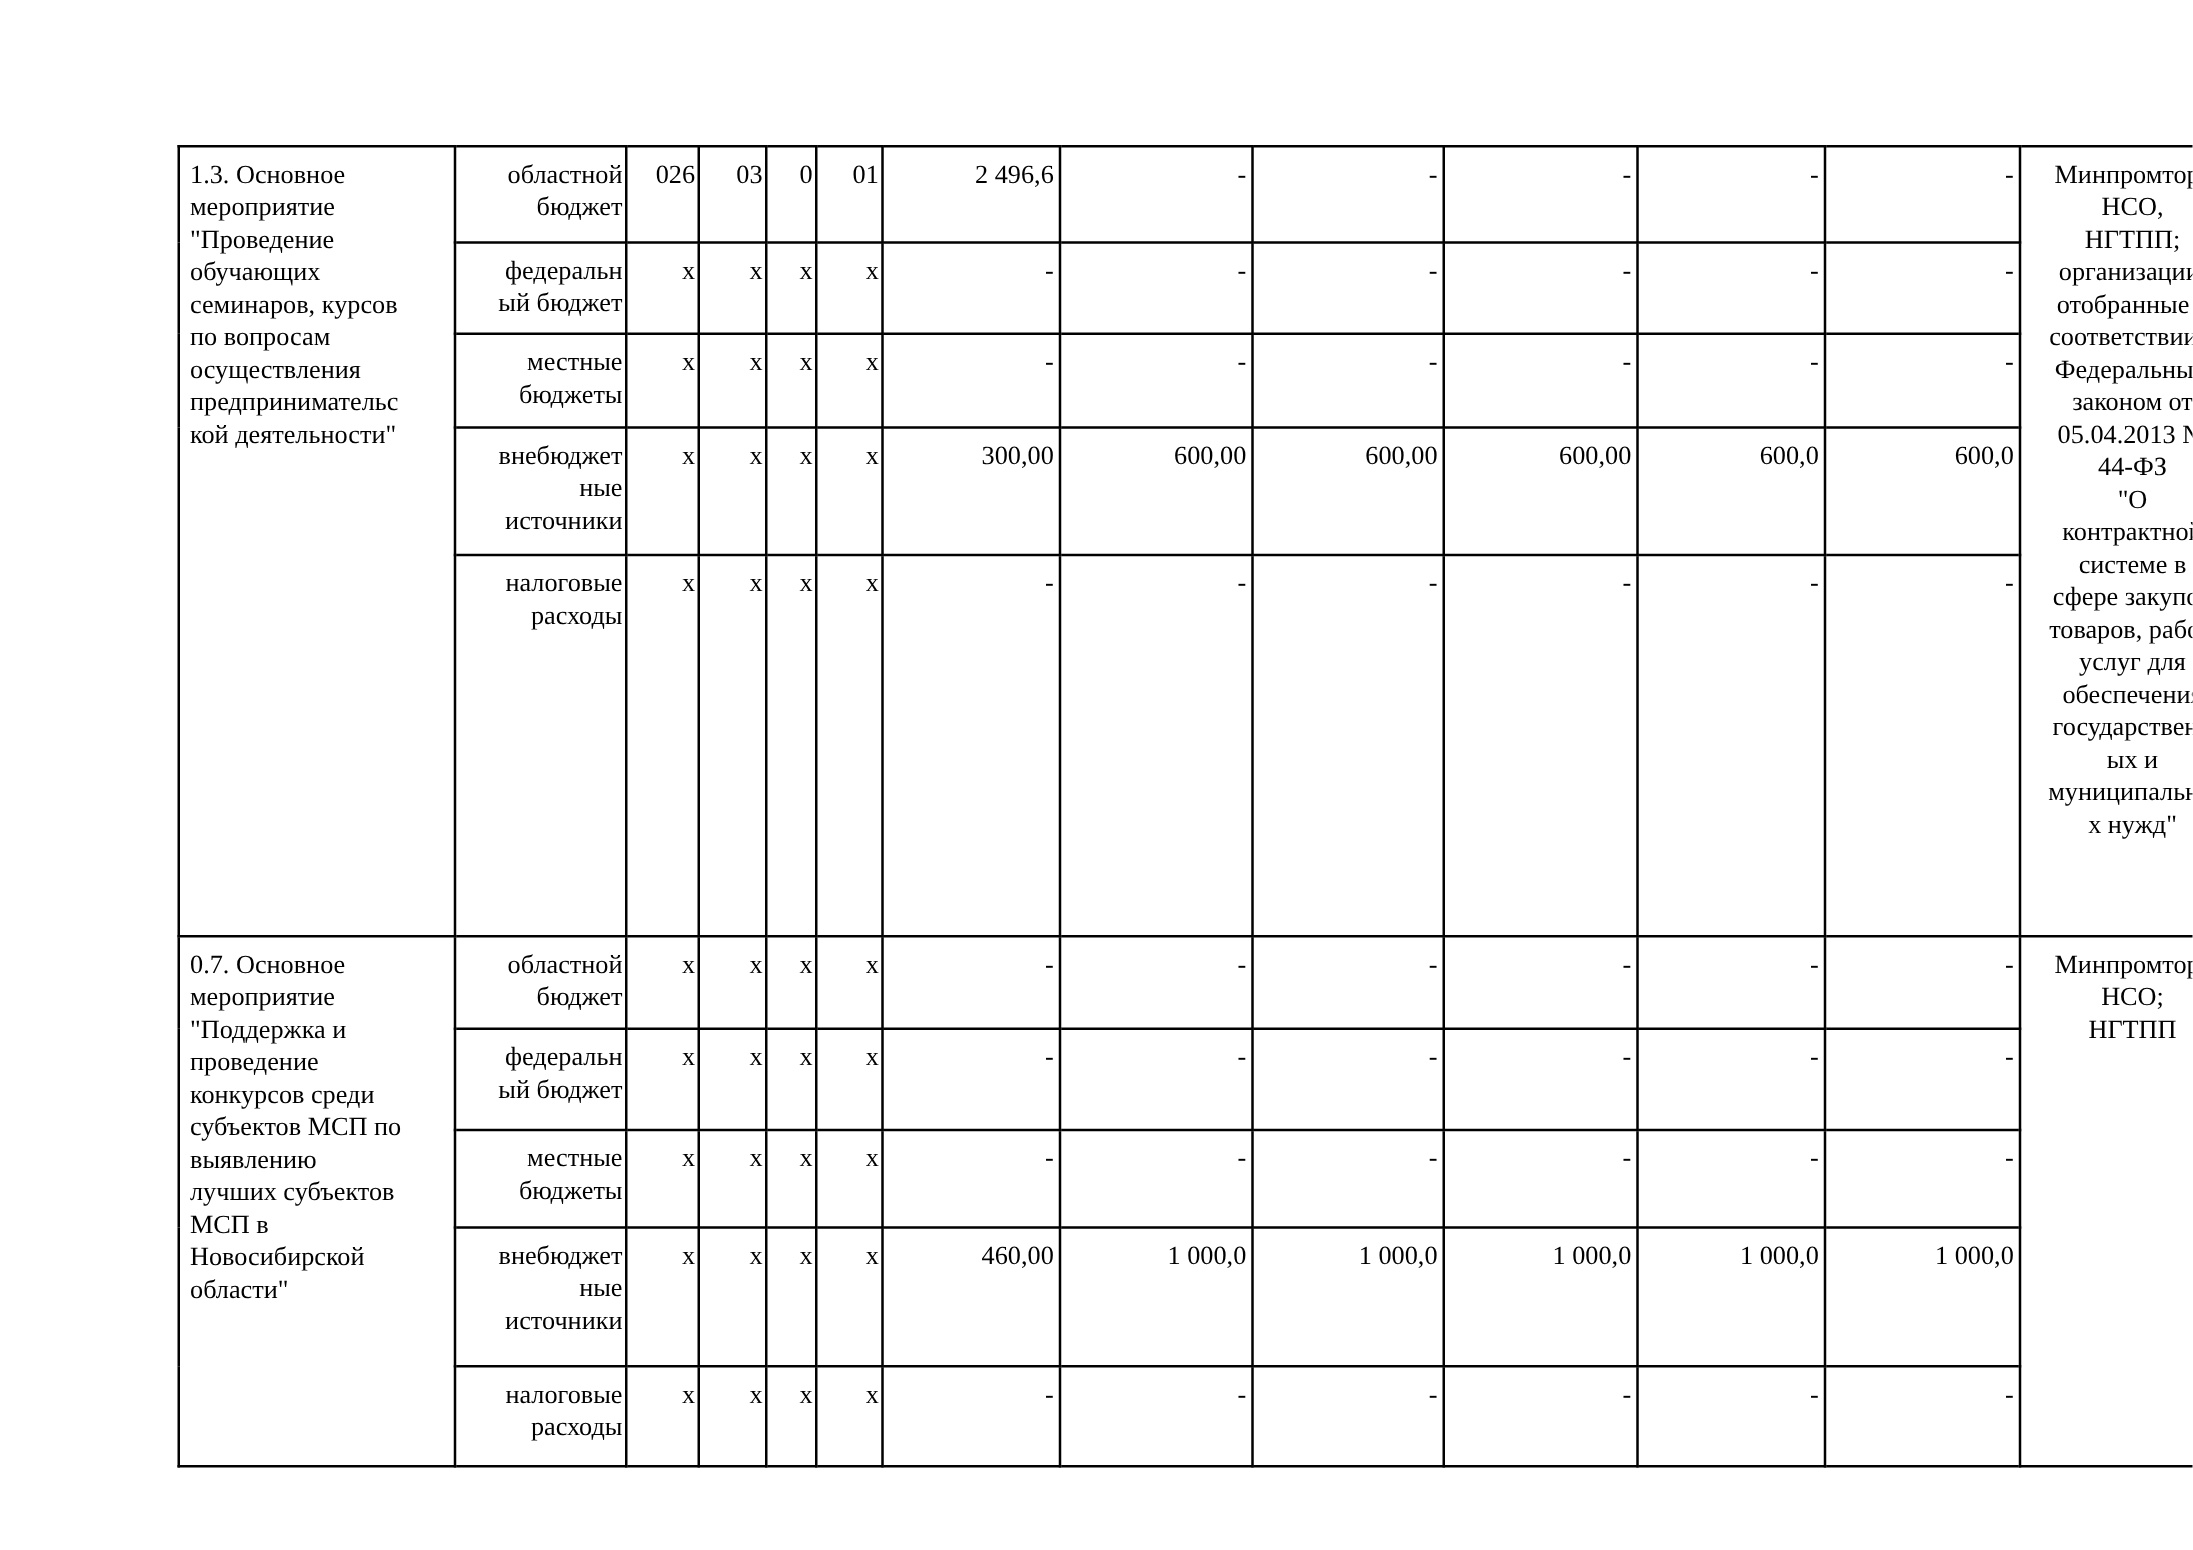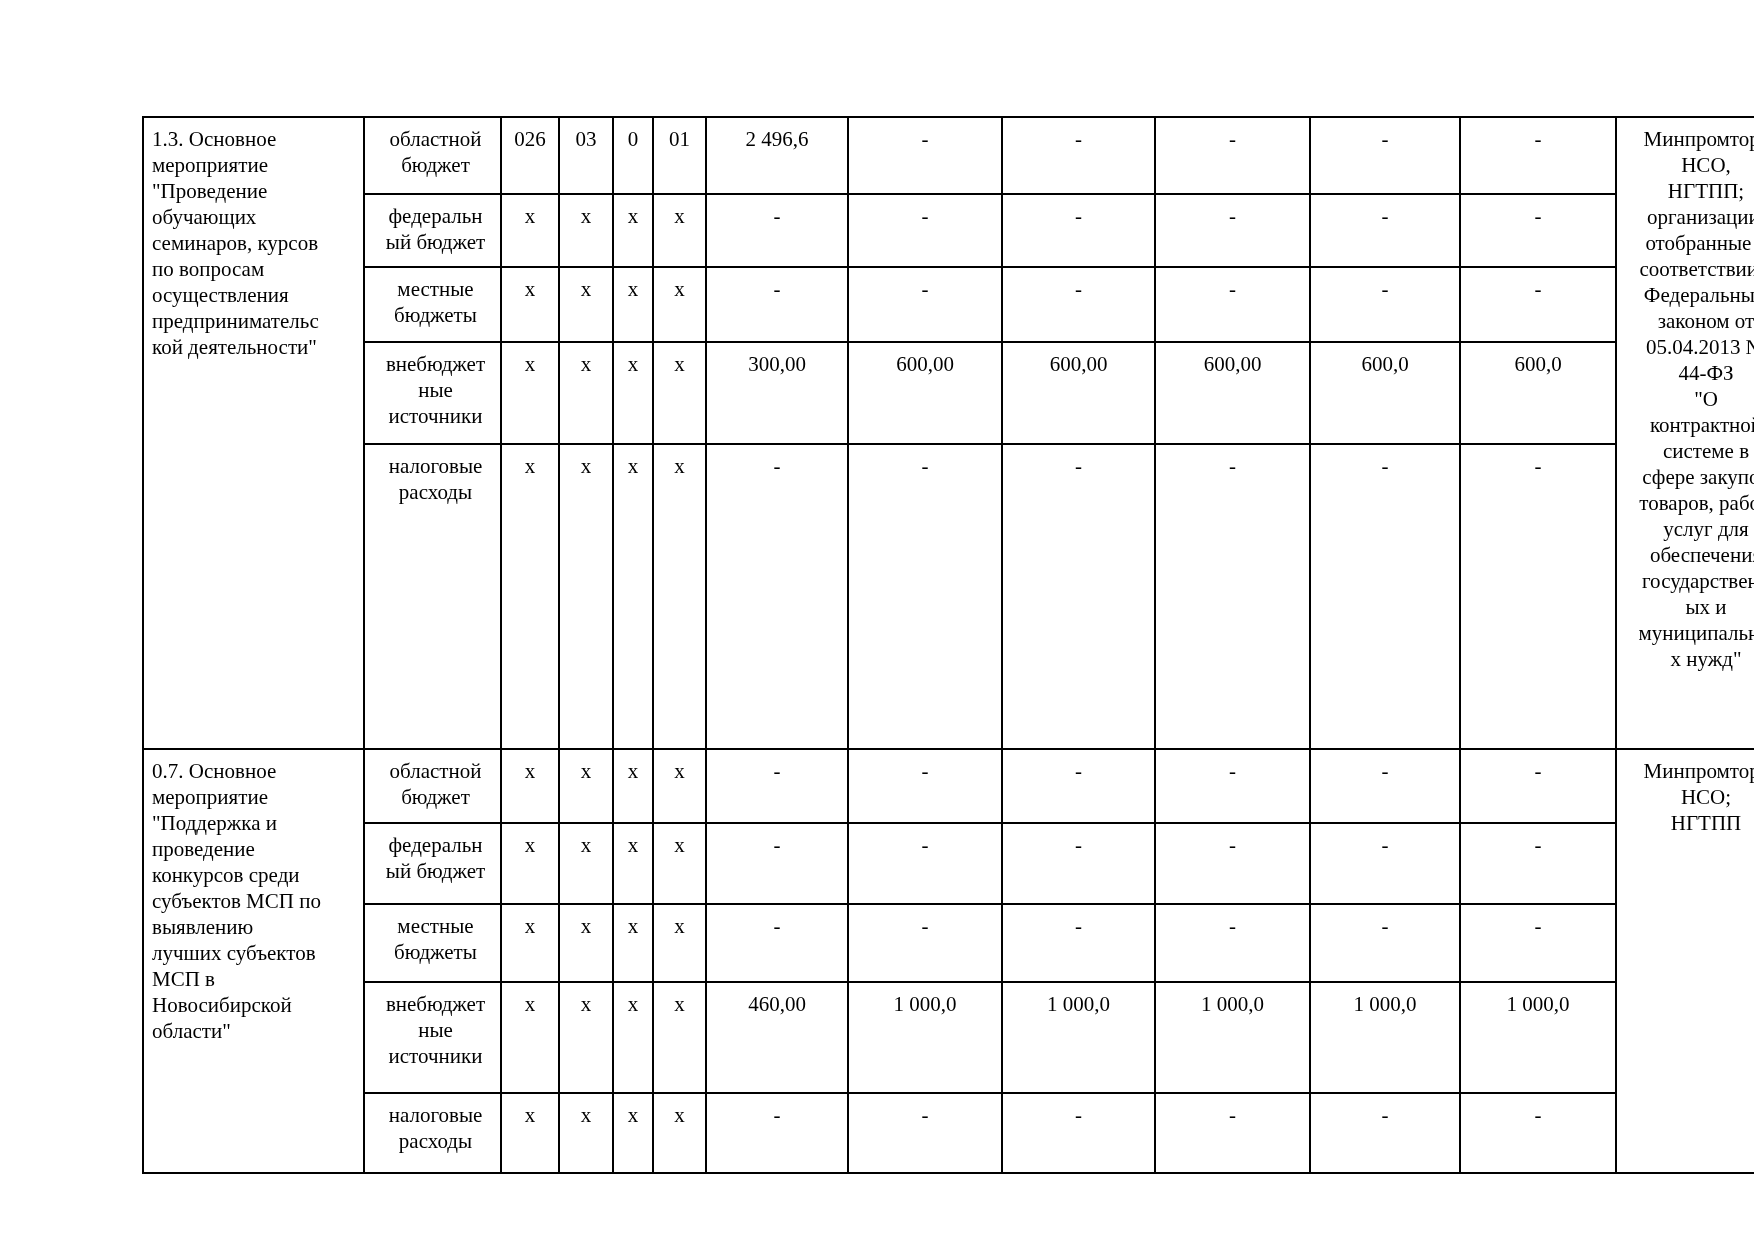--- a/index.html
+++ b/index.html
@@ -33,33 +33,33 @@
   }
   td.act {
     text-align: left;
     padding-left: 8px;
     padding-right: 4px;
     white-space: pre-line;
     overflow-wrap: break-word;
     margin-top: 16px;
   }
   td.src {
-    text-align: center;
+    text-align: right;
     padding-left: 8px;
     padding-right: 2px;
     white-space: pre-line;
     font-family: Liberation Serif, serif;
   }
   td.code {
-    text-align: center;
+    text-align: right;
     padding-left: 2px;
     padding-right: 2px;
   }
   td.val {
-    text-align: center;
+    text-align: right;
   }
   td.resp {
     text-align: center;
     white-space: pre-line;
     padding-left: 2px;
     padding-right: 2px;
     overflow-wrap: break-word;
   }
 </style>
 </head>

